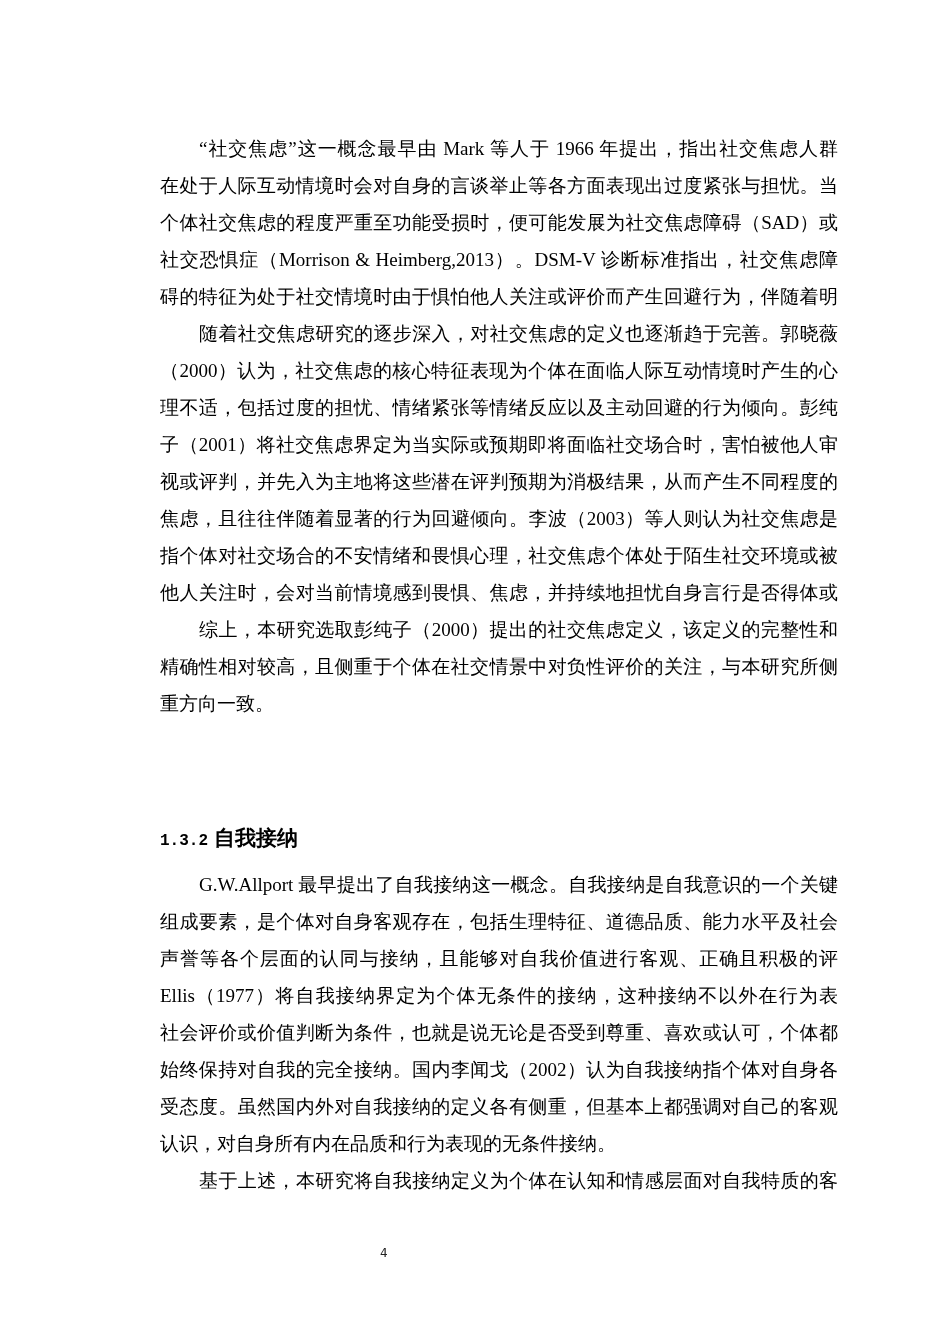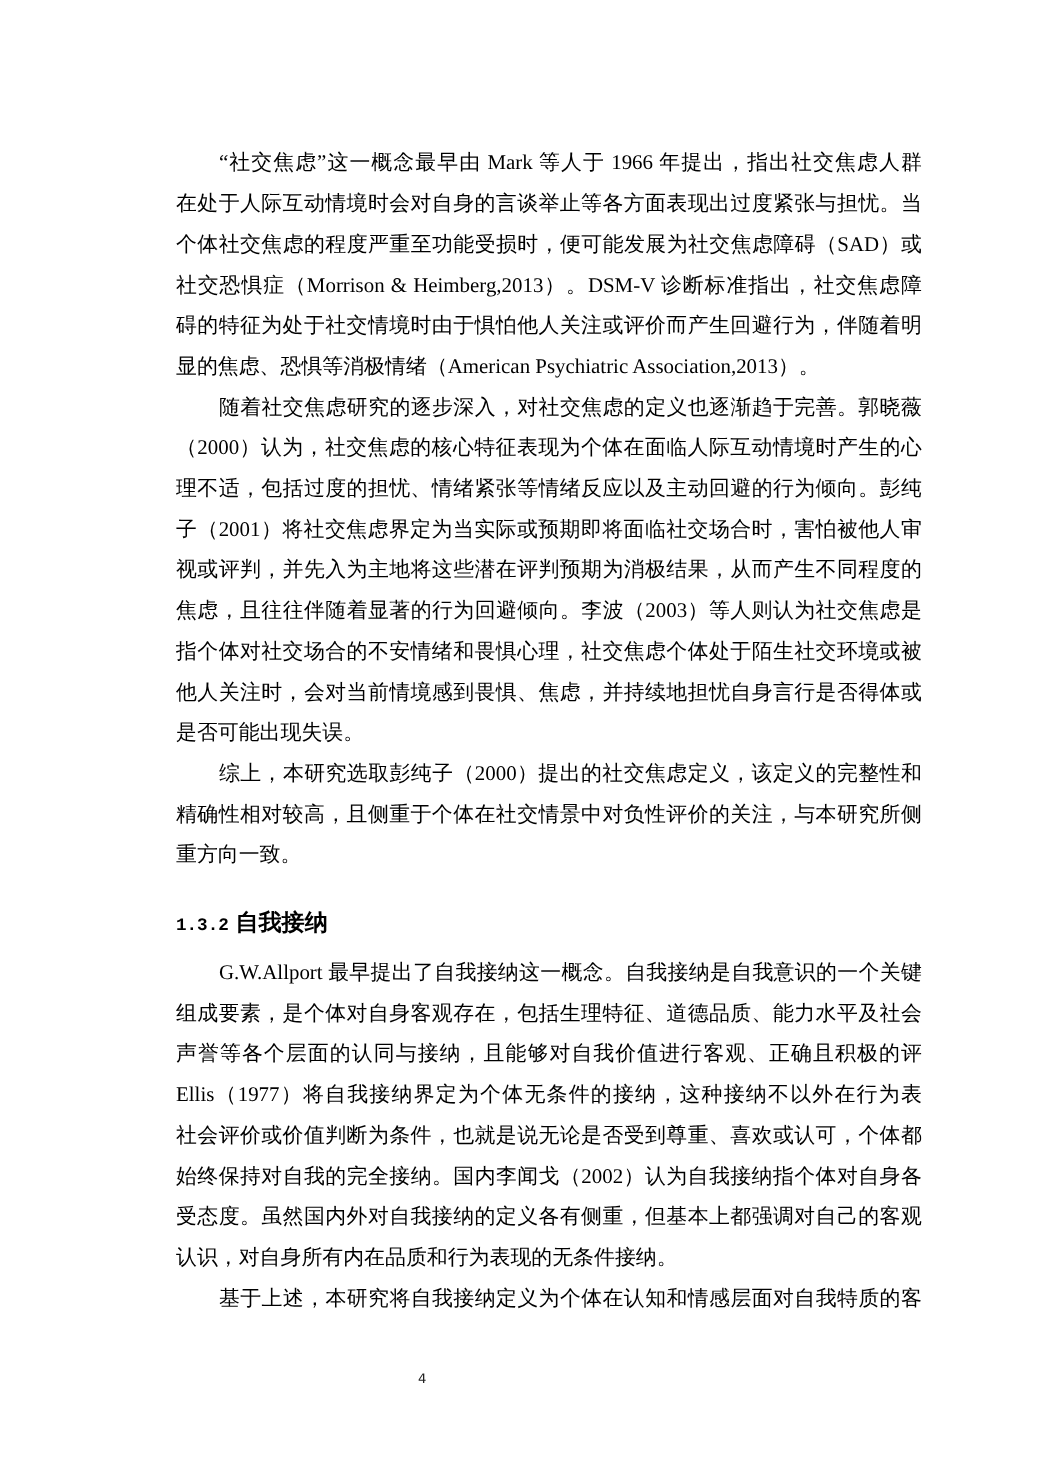--- a/index.html
+++ b/index.html
@@ -74,32 +74,30 @@
 
 <div class="page">
 
   <div class="section" style="top:130px;">
     <div>
       <span class="ln first">“社交焦虑”这一概念最早由 Mark 等人于 1966 年提出，指出社交焦虑人群</span>
       <span class="ln">在处于人际互动情境时会对自身的言谈举止等各方面表现出过度紧张与担忧。当</span>
       <span class="ln">个体社交焦虑的程度严重至功能受损时，便可能发展为社交焦虑障碍（SAD）或</span>
       <span class="ln">社交恐惧症（Morrison &amp; Heimberg,2013）。DSM-V 诊断标准指出，社交焦虑障</span>
       <span class="ln">碍的特征为处于社交情境时由于惧怕他人关注或评价而产生回避行为，伴随着明</span>
-      <span class="ln last">显的焦虑、恐惧等消极情绪（American Psychiatric Association,2013）。</span>
     </div>
     <div>
       <span class="ln first">随着社交焦虑研究的逐步深入，对社交焦虑的定义也逐渐趋于完善。郭晓薇</span>
       <span class="ln">（2000）认为，社交焦虑的核心特征表现为个体在面临人际互动情境时产生的心</span>
       <span class="ln">理不适，包括过度的担忧、情绪紧张等情绪反应以及主动回避的行为倾向。彭纯</span>
       <span class="ln">子（2001）将社交焦虑界定为当实际或预期即将面临社交场合时，害怕被他人审</span>
       <span class="ln">视或评判，并先入为主地将这些潜在评判预期为消极结果，从而产生不同程度的</span>
       <span class="ln">焦虑，且往往伴随着显著的行为回避倾向。李波（2003）等人则认为社交焦虑是</span>
       <span class="ln">指个体对社交场合的不安情绪和畏惧心理，社交焦虑个体处于陌生社交环境或被</span>
       <span class="ln">他人关注时，会对当前情境感到畏惧、焦虑，并持续地担忧自身言行是否得体或</span>
-      <span class="ln last">是否可能出现失误。</span>
     </div>
     <div>
       <span class="ln first">综上，本研究选取彭纯子（2000）提出的社交焦虑定义，该定义的完整性和</span>
       <span class="ln">精确性相对较高，且侧重于个体在社交情景中对负性评价的关注，与本研究所侧</span>
       <span class="ln last">重方向一致。</span>
     </div>
   </div>
 
   <div class="heading">
     <span class="num">1.3.2</span><span class="ttl">自我接纳</span>

